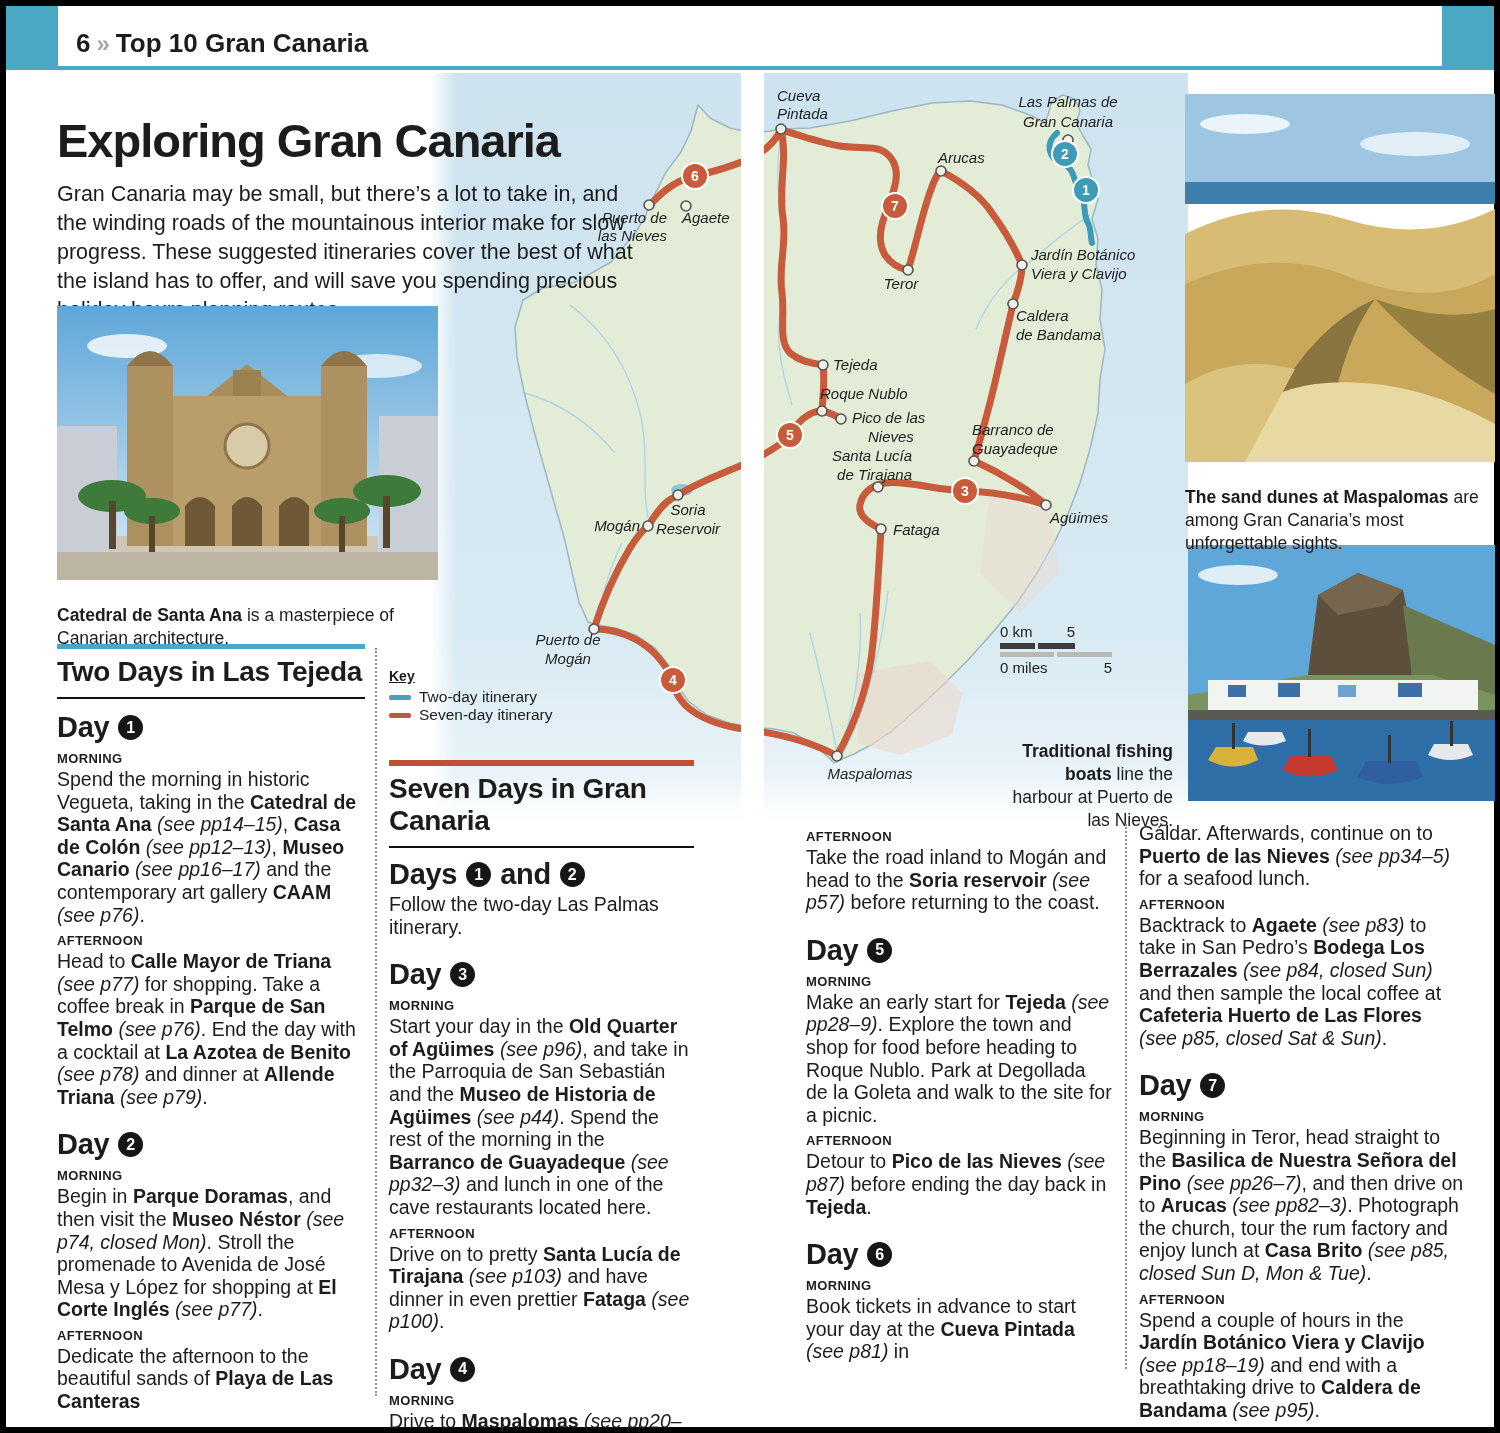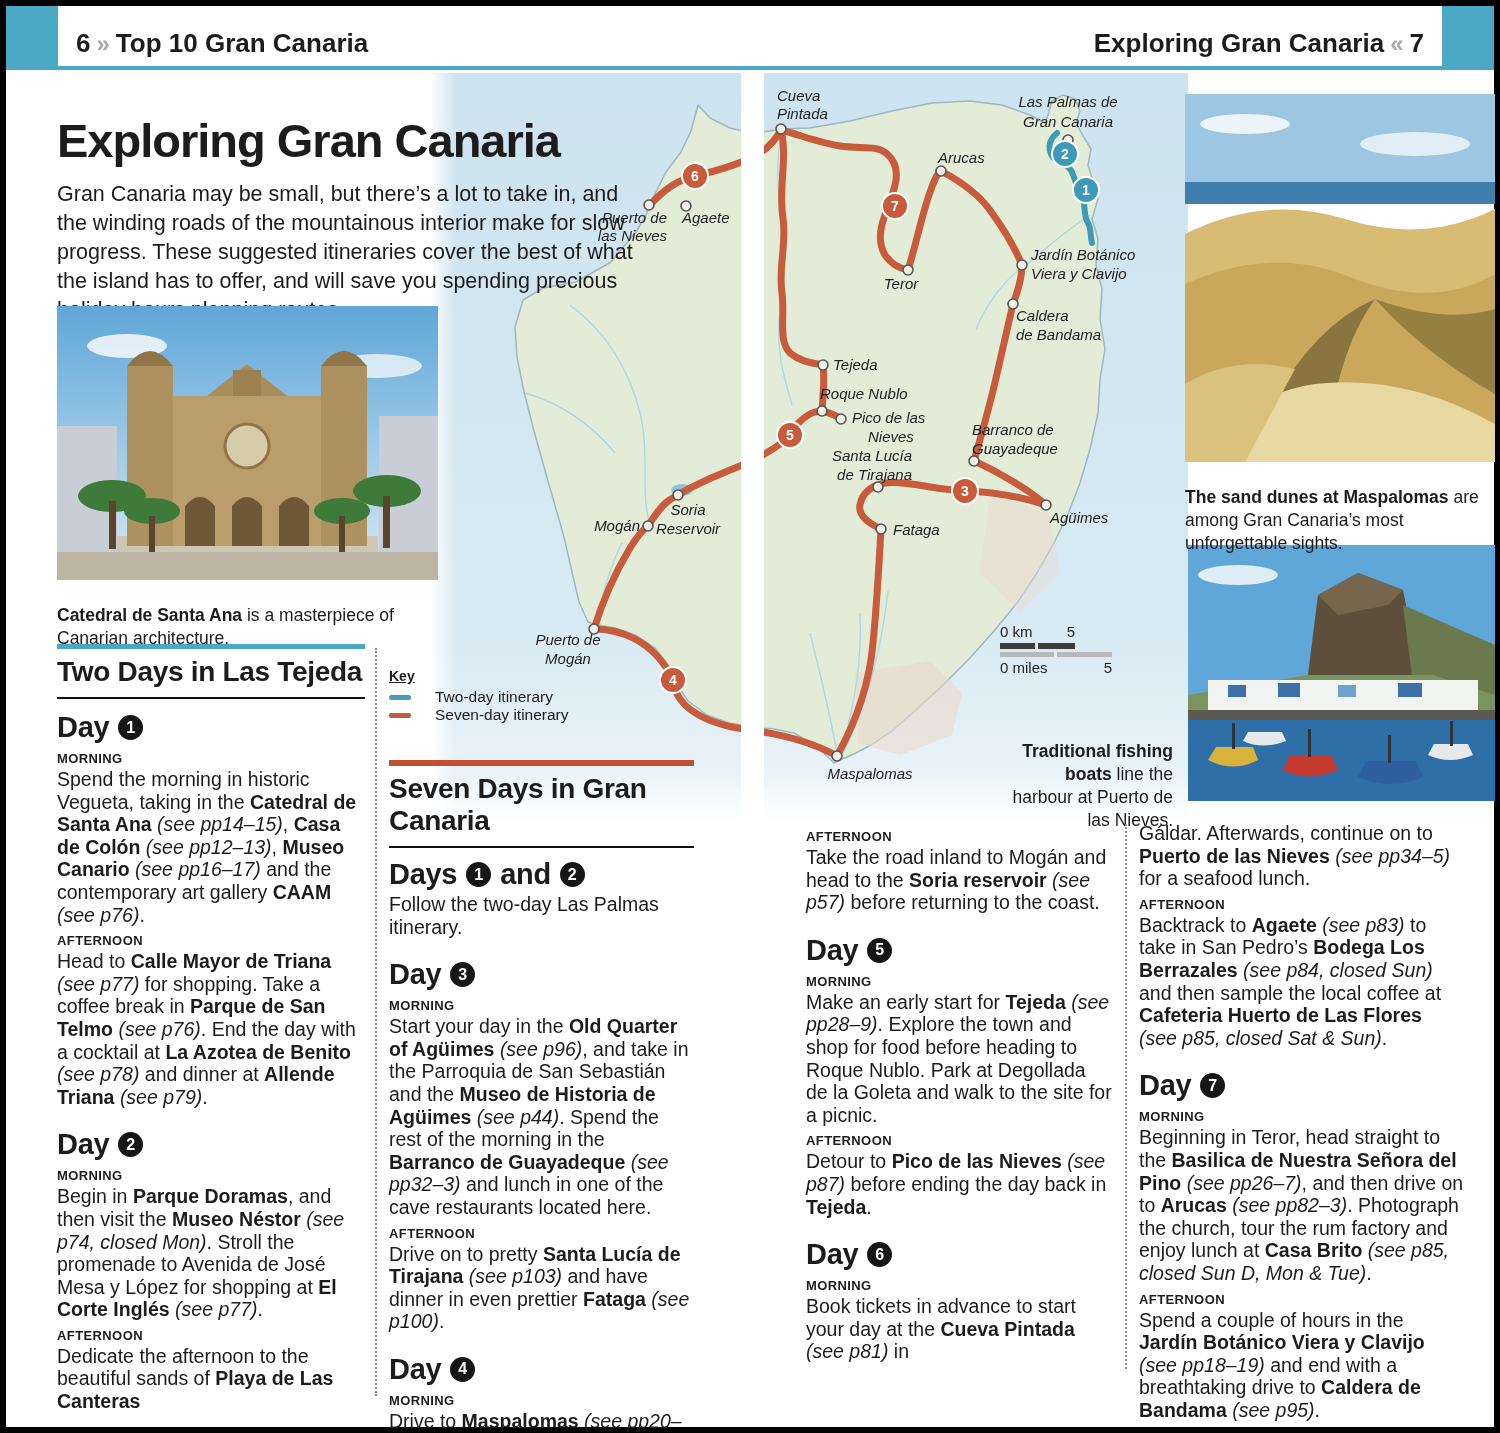--- a/index.html
+++ b/index.html
@@ -58,21 +58,21 @@
   .daynum{display:inline-flex;align-items:center;justify-content:center;width:25px;height:25px;
           border-radius:50%;background:#161616;color:#fff;font-size:16px;font-weight:bold;flex:0 0 auto;}
   .slot{font-size:13px;font-weight:bold;letter-spacing:.4px;margin-top:7px;}
   .col p{margin:2px 0 0 0;font-size:19.5px;line-height:22.6px;}
   .gap-day{margin-top:20px;}
   .rt-b{font-weight:bold;}
   .rt-i{font-style:italic;}
 
   
   .key-title{font-size:14px;font-weight:bold;margin:0 0 4px 0;text-decoration:underline;}
-  .key-row{display:flex;align-items:center;gap:24px;font-size:15.5px;margin-top:0;}
+  .key-row{display:flex;align-items:center;gap:8px;font-size:15.5px;margin-top:0;}
   .key-dash{width:22px;height:5px;border-radius:2px;flex:0 0 auto;}
   .key-dash.teal{background:#47A0B8;}
   .key-dash.red{background:#C05A3C;}
   .key-block{margin-bottom:14px;}
   .key-spacer{height:22px;}
 
   
   .map{position:absolute;left:424px;top:67px;width:758px;height:750px;}
   .map svg{display:block;}
   .mlabel{font-style:italic;font-size:15px;fill:#222;}
@@ -248,21 +248,20 @@
         <text class="scale-t" x="570" y="600">0 miles</text>
         <text class="scale-t" x="682" y="600" text-anchor="end">5</text>
       </g>
     </svg>
   </div>
 
   <div class="corner left"></div>
   <div class="corner right"></div>
   <div class="head-rule"></div>
   <div class="runhead l"><span>6</span><span class="chev">»</span><span>Top 10 Gran Canaria</span></div>
-  <div class="runhead r"><span>Exploring Gran Canaria</span><span class="chev">«</span><span>7</span></div>
 
   <h1 class="title">Exploring Gran Canaria</h1>
   <p class="intro">Gran Canaria may be small, but there’s a lot to take in, and the winding roads of the mountainous interior make for slow progress. These suggested itineraries cover the best of what the island has to offer, and will save you spending precious holiday hours planning routes.</p>
 
   <div class="photo cathedral">
     <svg width="381" height="274" viewBox="0 0 381 274">
       <defs>
             <linearGradient id="skyC" x1="0" y1="0" x2="0" y2="1">
               <stop offset="0" stop-color="#5FA7D8"></stop>
               <stop offset="1" stop-color="#D9EAF6"></stop>

